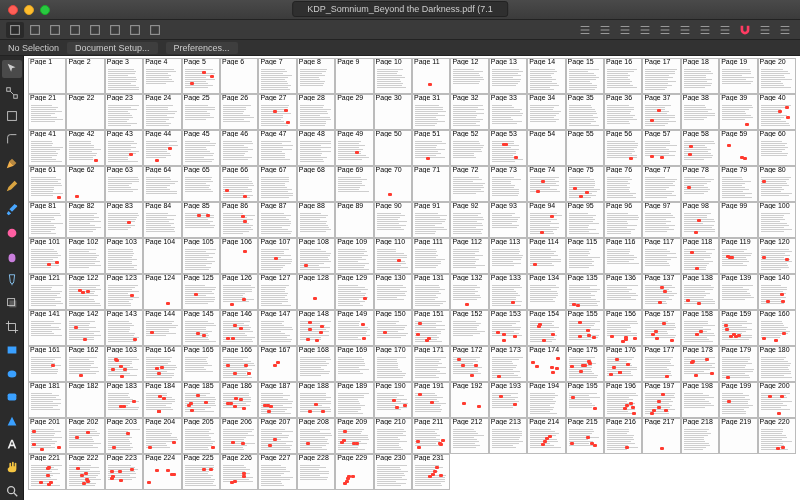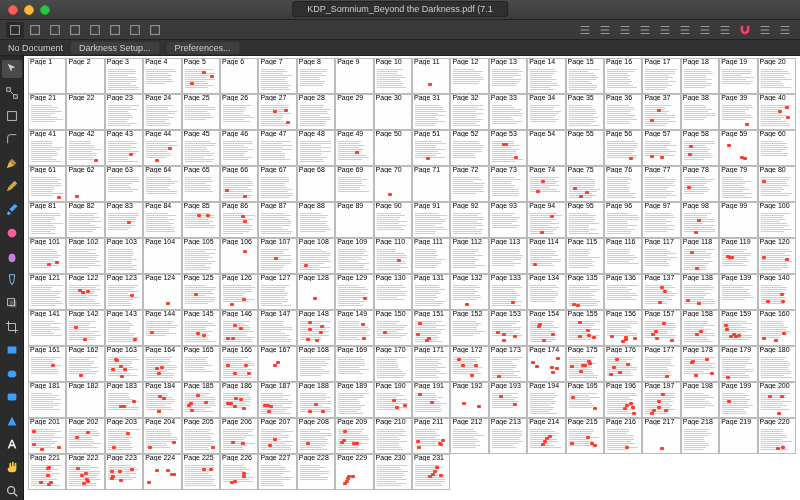--- a/index.html
+++ b/index.html
@@ -272,22 +272,22 @@
     <div class="tb-btn">
       <svg viewBox="0 0 16 16" fill="none" stroke="currentColor" stroke-width="1.2">
         <line x1="3" y1="4" x2="13" y2="4"></line>
         <line x1="3" y1="8" x2="13" y2="8"></line>
         <line x1="3" y1="12" x2="13" y2="12"></line>
       </svg>
     </div>
   </div>
 
 <div class="context-row">
-  <span>No Document</span>
-  <span class="ctx-btn">Darkness Setup...</span>
+  <span>No Selection</span>
+  <span class="ctx-btn">Document Setup...</span>
   <span class="ctx-btn">Preferences...</span>
 </div>
 
 <div class="toolbox" id="toolbox">
     <div class="tool selected" style="color: rgb(204, 204, 204);">
       <svg viewBox="0 0 16 16" fill="currentColor">
         <path d="M3 2l9 4-4 1-1 4-4-9z"></path>
       </svg>
     </div>
     <div class="tool" style="color: rgb(204, 204, 204);">

